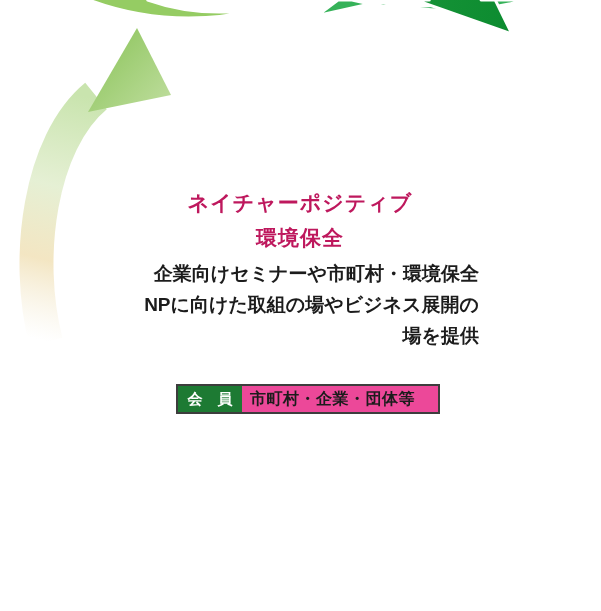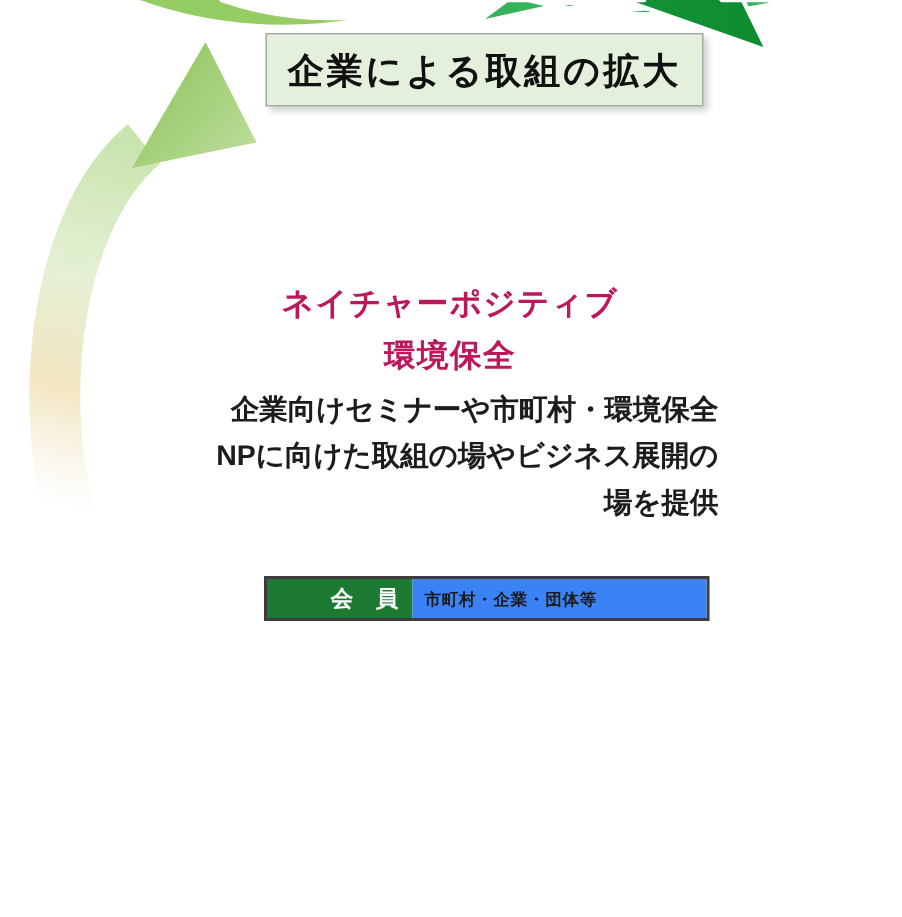--- a/index.html
+++ b/index.html
@@ -26,25 +26,25 @@
     left:127px;top:258px;width:352px;
     font-weight:bold;font-size:19px;line-height:31px;color:#1C1C1C;text-align:right;
   }
   .body-line{white-space:nowrap;}
   #member-table{
     left:176px;top:384px;display:flex;align-items:stretch;height:26px;
     border:2px solid #3D3D3D;font-weight:bold;
   }
   #member-label{
     width:64px;display:flex;align-items:center;justify-content:center;
-    color:#fff;font-size:15px;white-space:nowrap;padding-left:33px;
+    color:#fff;font-size:15px;white-space:nowrap;
   }
   #member-value{
-    width:188px;display:flex;align-items:center;background:#3b82f6;
-    color:#1C1C1C;font-size:11px;padding-left:8px;white-space:nowrap;letter-spacing:0.5px;text-align:center;
+    width:188px;display:flex;align-items:center;background:#ec4899;
+    color:#1C1C1C;font-size:16px;padding-left:8px;white-space:nowrap;letter-spacing:0.5px;text-align:center;
   }
 </style>
 </head>
 <body>
 
 <div id="stage">
 
   <svg id="diagram-svg" width="601" height="611" viewBox="0 0 601 611">
     <defs>
       <linearGradient id="gDark" gradientUnits="userSpaceOnUse" x1="130" y1="150" x2="500" y2="215">
@@ -95,23 +95,20 @@
       </g>
     <g id="label-match">
         <text x="106" y="302" transform="rotate(18 106 302)" fill="#FFFFFF" font-size="25" font-weight="bold" text-anchor="middle" dominant-baseline="central">マ</text>
         <text x="110" y="332" transform="rotate(26 110 332)" fill="#FFFFFF" font-size="25" font-weight="bold" text-anchor="middle" dominant-baseline="central">ッ</text>
         <text x="119" y="362" transform="rotate(33 119 362)" fill="#FFFFFF" font-size="25" font-weight="bold" text-anchor="middle" dominant-baseline="central">チ</text>
         <text x="132" y="394" transform="rotate(41 132 394)" fill="#FFFFFF" font-size="25" font-weight="bold" text-anchor="middle" dominant-baseline="central">ン</text>
         <text x="151" y="431" transform="rotate(50 151 431)" fill="#FFFFFF" font-size="25" font-weight="bold" text-anchor="middle" dominant-baseline="central">グ</text>
       </g>
   </svg>
 
-  <div id="title-box" class="overlay" style="background: rgb(228, 240, 220); border-color: rgb(163, 171, 163);">
-    <span>企業による取組の拡大</span>
-  </div>
 
   <div id="center-headings" class="overlay" style="color: #be185d;">
     <div>ネイチャーポジティブ</div>
     <div>環境保全</div>
   </div>
 
   <div id="body-text" class="overlay">
     <div class="body-line">　企業向けセミナーや市町村・環境保全</div>
     <div class="body-line">NPに向けた取組の場やビジネス展開の</div>
     <div class="body-line">場を提供</div>

